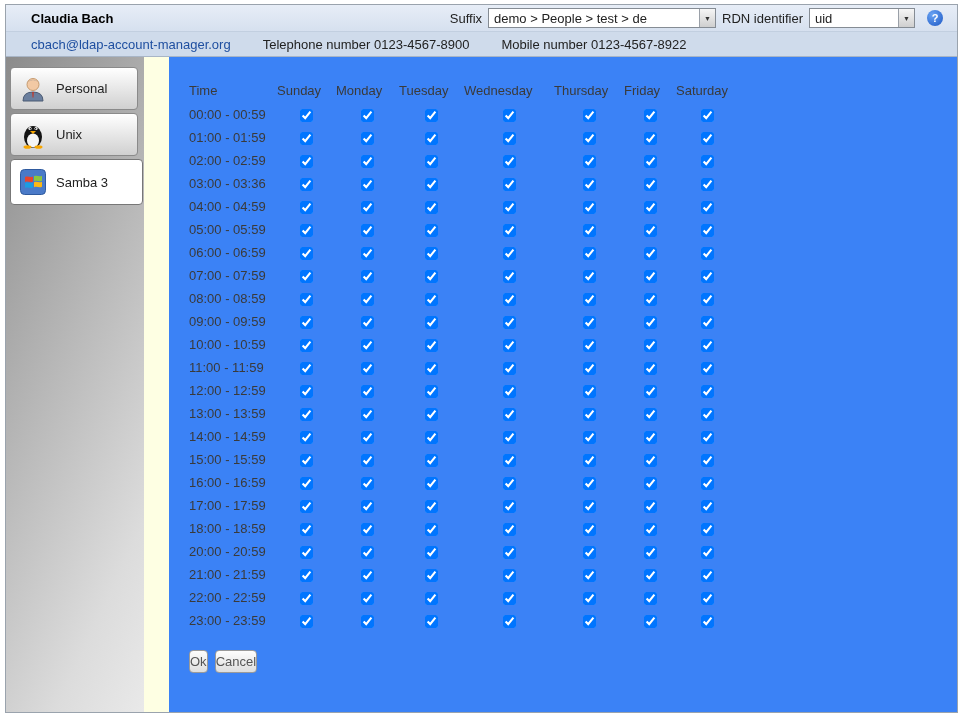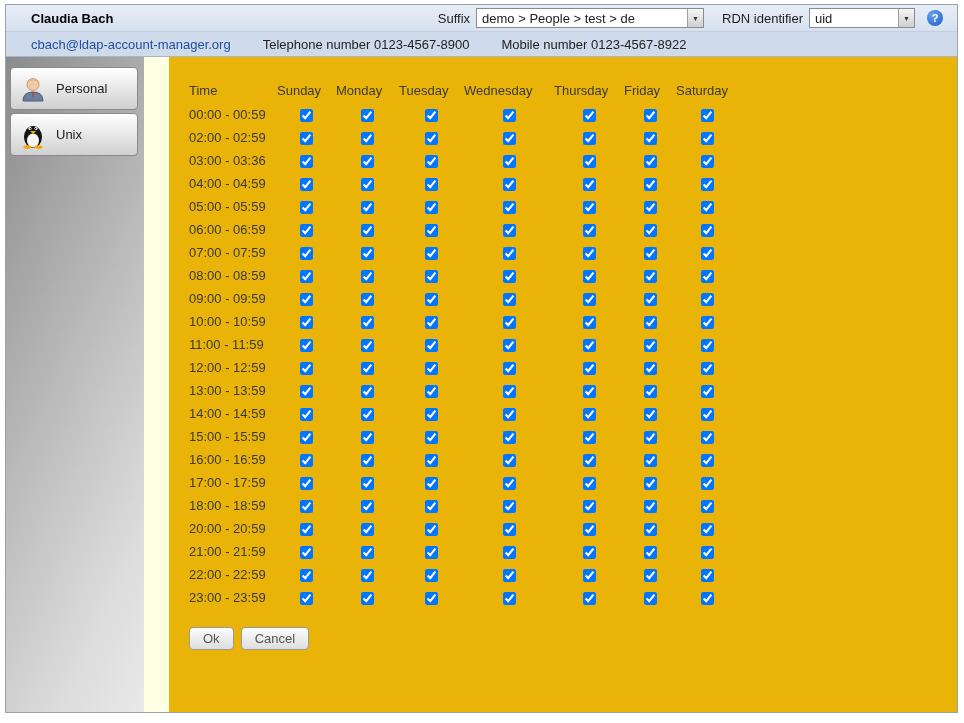--- a/index.html
+++ b/index.html
@@ -9,21 +9,21 @@
   .window { position: absolute; left: 5px; top: 4px; width: 953px; height: 709px;
     border: 1px solid #9aa3ad; display: flex; flex-direction: column; background: #feffe3; }
 
   
   .topbar { height: 27px; flex: 0 0 27px; display: flex; align-items: center;
     background: linear-gradient(#e7edf7, #d6e0ef); border-bottom: 1px solid #c2cfe0;
     padding: 0 14px 0 25px; }
   .user-name { font-weight: bold; color: #000; }
   .topbar-right { margin-left: auto; display: flex; align-items: center; gap: 6px; }
   .top-label { color: #222; }
-  .rdn-label { margin-left: 12px; }
+  .rdn-label { margin-left: 0; }
 
   .select { display: inline-flex; align-items: center; position: relative; height: 20px;
     background: #ffffff; border: 1px solid #858c94; padding: 0 18px 0 5px;
     white-space: nowrap; overflow: hidden; cursor: default; }
   .select.suffix { width: 228px; }
   .select.rdn { width: 106px; }
   .select .arrow-btn { position: absolute; right: 0; top: 0; bottom: 0; width: 16px;
     background: linear-gradient(#f6f6f6, #cfcfcf); border-left: 1px solid #9aa0a8;
     display: flex; align-items: center; justify-content: center; font-size: 7px; color: #333; }
 
@@ -44,35 +44,35 @@
     background: linear-gradient(115deg, #8b8b8b 0%, #b9b9b9 45%, #dcdcdc 80%, #e9e9e9 100%);
     padding: 10px 0 0 4px; }
   .tab { display: flex; align-items: center; gap: 8px; width: 128px; height: 43px;
     margin-bottom: 3px; background: linear-gradient(#ffffff, #d0d0d0);
     border: 1px solid #8a8a8a; border-radius: 4px; padding-left: 7px;
     color: #222; cursor: pointer; }
   .tab.active { background: #ffffff; width: 133px; height: 46px; border-color: #777; }
   .tab-icon { width: 30px; display: flex; justify-content: center; align-items: center; }
   .tab-label { white-space: nowrap; }
 
-  .content { flex: 1; background: #eab308; padding: 26px 0 0 20px; overflow: hidden; }
+  .content { flex: 1; background: #3b82f6; padding: 26px 0 0 20px; overflow: hidden; }
 
   table.grid { border-collapse: collapse; }
   .c-time { width: 88px; } .c-sun { width: 59px; } .c-mon { width: 63px; }
   .c-tue { width: 65px; } .c-wed { width: 90px; } .c-thu { width: 70px; }
   .c-fri { width: 52px; } .c-sat { width: 62px; }
   table.grid th { text-align: left; font-weight: normal; color: #3a3a3a;
     padding: 0 0 5px 0; font-size: 13px; }
   table.grid td { height: 23px; font-size: 13px; color: #3a3a3a; }
   table.grid td.cb-cell { text-align: center; }
   input[type="checkbox"] { width: 13px; height: 13px; margin: 0; vertical-align: middle; }
 
   .actions { margin-top: 18px; display: flex; gap: 7px; }
   .btn { display: inline-block; background: linear-gradient(#fdfdfd, #dedede);
-    border: 1px solid #9a9a9a; border-radius: 4px; padding: 3px 13px;
+    border: 1px solid #9a9a9a; border-radius: 4px; padding: 3px 0;
     font-size: 13px; color: #555; cursor: pointer; font-family: "Liberation Sans", sans-serif; }
 </style>
 </head>
 <body>
 
 <div class="window">
 
   <div class="topbar">
     <span class="user-name">Claudia Bach</span>
     <div class="topbar-right">
@@ -121,20 +121,32 @@
             <circle cx="9.4" cy="7.7" r="0.8" fill="#111111"></circle>
             <circle cx="14.6" cy="7.7" r="0.8" fill="#111111"></circle>
             <path d="M9 10 L15 10 L12 13 Z" fill="#f7a600"></path>
             <ellipse cx="6.5" cy="26" rx="4" ry="1.8" fill="#f7a600"></ellipse>
             <ellipse cx="17.5" cy="26" rx="4" ry="1.8" fill="#f7a600"></ellipse>
           </svg>
         </span>
         <span class="tab-label">Unix</span>
       </div>
 
+      <div class="tab active">
+        <span class="tab-icon">
+          <svg width="26" height="26" viewBox="0 0 26 26">
+            <rect x="0.5" y="0.5" width="25" height="25" rx="4" fill="#4a7ac8" stroke="#2f5a9e"></rect>
+            <path d="M5 8 C8 6.5 10 9 13 7.5 L13 12.5 C10 14 8 11.5 5 13 Z" fill="#e8442c"></path>
+            <path d="M14 7.3 C17 5.8 19 8.3 22 6.8 L22 11.8 C19 13.3 17 10.8 14 12.3 Z" fill="#8cc63f"></path>
+            <path d="M5 14 C8 12.5 10 15 13 13.5 L13 18.5 C10 20 8 17.5 5 19 Z" fill="#1b9de2"></path>
+            <path d="M14 13.3 C17 11.8 19 14.3 22 12.8 L22 17.8 C19 19.3 17 16.8 14 18.3 Z" fill="#fdb813"></path>
+          </svg>
+        </span>
+        <span class="tab-label">Samba 3</span>
+      </div>
     </div>
 
     <div class="content">
       <table class="grid">
         <colgroup>
           <col class="c-time">
             <col class="c-sun">
             <col class="c-mon">
             <col class="c-tue">
           <col class="c-wed">
@@ -159,20 +171,30 @@
               <td>00:00 - 00:59</td>
               <td class="cb-cell"><input type="checkbox" checked="" style=""></td>
               <td class="cb-cell"><input type="checkbox" checked="" style=""></td>
               <td class="cb-cell"><input type="checkbox" checked="" style=""></td>
               <td class="cb-cell"><input type="checkbox" checked="" style=""></td>
               <td class="cb-cell"><input type="checkbox" checked="" style=""></td>
               <td class="cb-cell"><input type="checkbox" checked="" style=""></td>
               <td class="cb-cell"><input type="checkbox" checked="" style=""></td>
             </tr>
             <tr>
+              <td>01:00 - 01:59</td>
+              <td class="cb-cell"><input type="checkbox" checked="" style=""></td>
+              <td class="cb-cell"><input type="checkbox" checked="" style=""></td>
+              <td class="cb-cell"><input type="checkbox" checked="" style=""></td>
+              <td class="cb-cell"><input type="checkbox" checked="" style=""></td>
+              <td class="cb-cell"><input type="checkbox" checked="" style=""></td>
+              <td class="cb-cell"><input type="checkbox" checked="" style=""></td>
+              <td class="cb-cell"><input type="checkbox" checked="" style=""></td>
+            </tr>
+            <tr>
               <td>02:00 - 02:59</td>
               <td class="cb-cell"><input type="checkbox" checked="" style=""></td>
               <td class="cb-cell"><input type="checkbox" checked="" style=""></td>
               <td class="cb-cell"><input type="checkbox" checked="" style=""></td>
               <td class="cb-cell"><input type="checkbox" checked="" style=""></td>
               <td class="cb-cell"><input type="checkbox" checked="" style=""></td>
               <td class="cb-cell"><input type="checkbox" checked="" style=""></td>
               <td class="cb-cell"><input type="checkbox" checked="" style=""></td>
             </tr>
             <tr>

